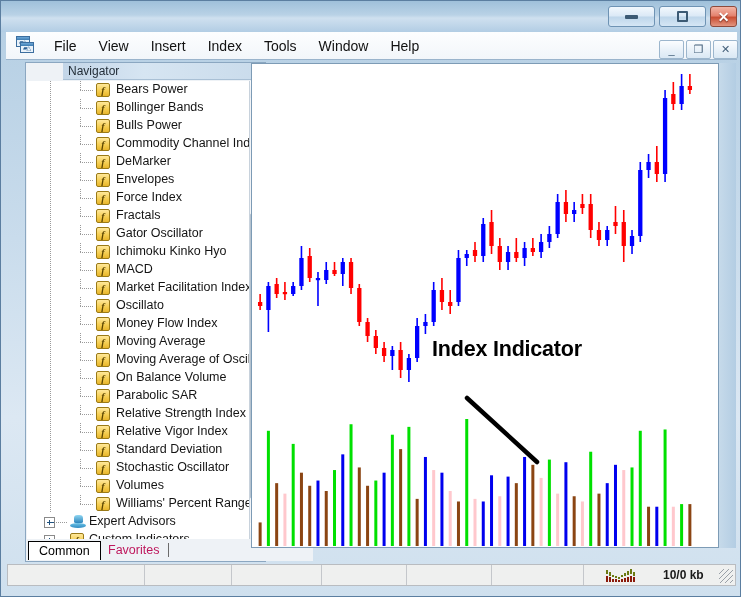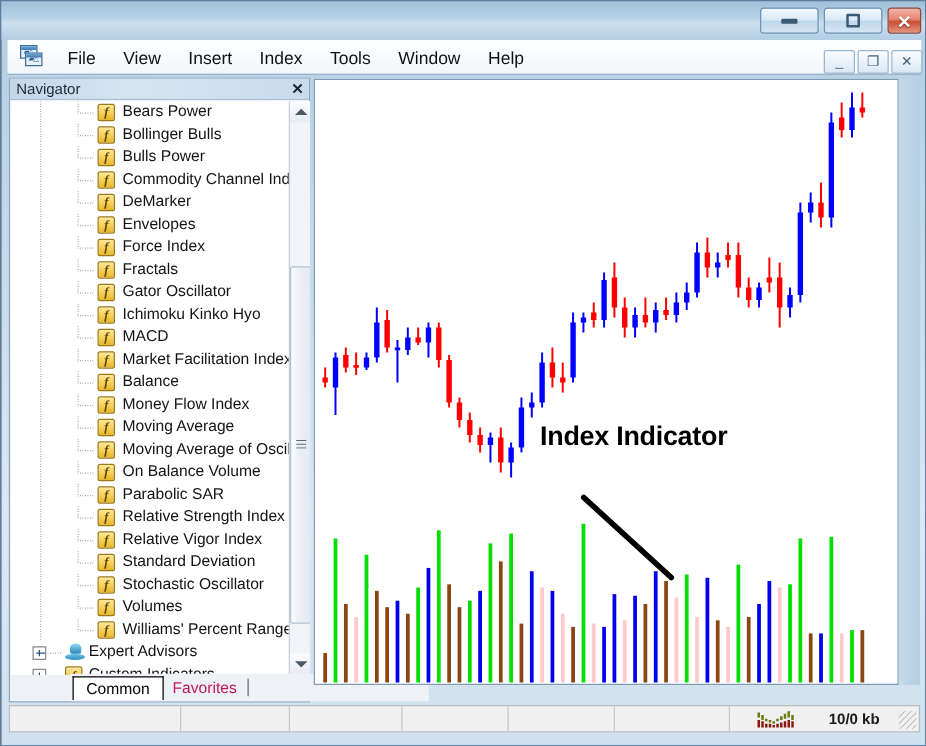--- a/index.html
+++ b/index.html
@@ -82,23 +82,24 @@
     background: linear-gradient(to bottom, #fbfdff 0%, #eaf2f9 50%, #dae8f4 100%);
     display: flex; align-items: center; justify-content: center;
     font-size: 11px; color: #44607a;
   }
   #mb-min { left: 658px; }
   #mb-res { left: 685px; }
   #mb-cls { left: 712px; }
 
   
   #navigator {
-    position: absolute; left: 6px; top: 61px; width: 241px; height: 500px;
+    position: absolute; left: 24px; top: 61px; width: 241px; height: 500px;
     background: #eef2f6;
     border: 1px solid #8ba7c1;
+    padding-left: 37px;
   }
   #nav-header {
     height: 17px; width: 100%;
     background: linear-gradient(to right, #c3d6e8 0%, #d6e5f2 40%, #c9dbeb 100%);
     position: relative;
     border-bottom: 1px solid #a9c0d5;
   }
   #nav-title {
     position: absolute; left: 5px; top: 1px;
     font-size: 12px; color: #1f2a34;
@@ -205,21 +206,20 @@
   #sb-thumb .grip {
     position: absolute; left: 4px; top: 138px; width: 8px; height: 7px;
     background-image: linear-gradient(to bottom, #56636f 0 1px, transparent 1px 3px);
     background-size: 8px 3px;
   }
 
   
   #nav-tabs {
     position: absolute; left: 0px; bottom: 0px; width: 287px; height: 22px;
     background: #eef2f6;
-    margin-left: 48px;
   }
   .tab {
     position: absolute; top: 2px; height: 19px;
     font-size: 12.5px; color: #333; padding: 2px 10px 0 10px;
   }
   .tab.active {
     left: 2px; background: #fff; color: #000;
     border: 1px solid #000; border-bottom: none;
     font-weight: normal;
   }
@@ -338,21 +338,21 @@
             <span class="elbow2"></span>
             <span class="elbow"></span>
             <span class="fico">f</span>
             <span class="nlabel">Bears Power</span>
           </div>
           <div class="node">
             <span class="vline"></span>
             <span class="elbow2"></span>
             <span class="elbow"></span>
             <span class="fico">f</span>
-            <span class="nlabel">Bollinger Bulls</span>
+            <span class="nlabel">Bollinger Bands</span>
           </div>
           <div class="node">
             <span class="vline"></span>
             <span class="elbow2"></span>
             <span class="elbow"></span>
             <span class="fico">f</span>
             <span class="nlabel">Bulls Power</span>
           </div>
           <div class="node">
             <span class="vline"></span>
@@ -415,21 +415,21 @@
             <span class="elbow2"></span>
             <span class="elbow"></span>
             <span class="fico">f</span>
             <span class="nlabel">Market Facilitation Index</span>
           </div>
           <div class="node">
             <span class="vline"></span>
             <span class="elbow2"></span>
             <span class="elbow"></span>
             <span class="fico">f</span>
-            <span class="nlabel">Balance</span>
+            <span class="nlabel">Oscillato</span>
           </div>
           <div class="node">
             <span class="vline"></span>
             <span class="elbow2"></span>
             <span class="elbow"></span>
             <span class="fico">f</span>
             <span class="nlabel">Money Flow Index</span>
           </div>
           <div class="node">
             <span class="vline"></span>

